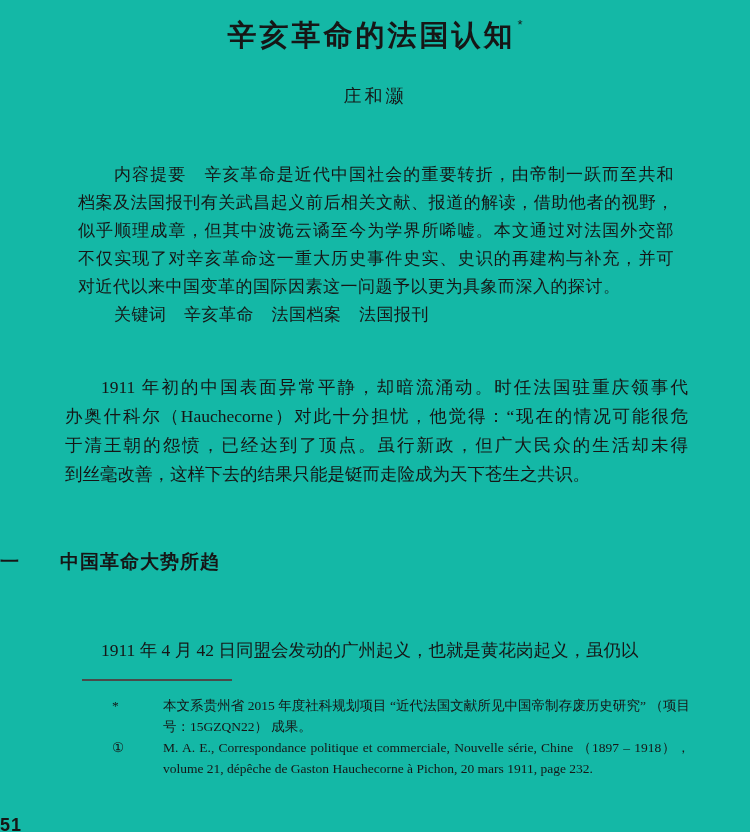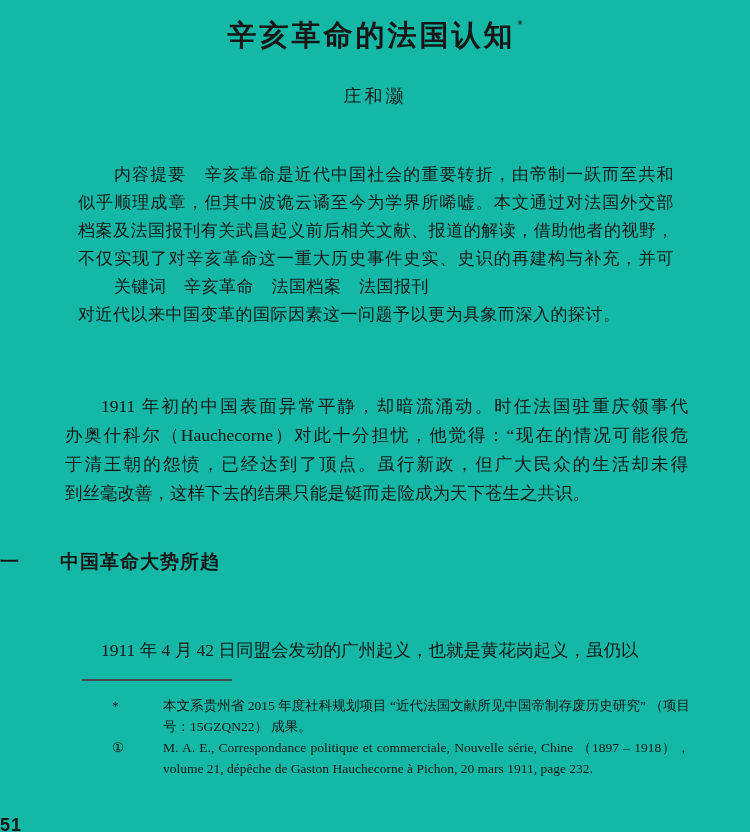--- a/index.html
+++ b/index.html
@@ -34,21 +34,21 @@
   .abstract {
     position: absolute; top: 161px; left: 78px; width: 596px;
     font-family: "Liberation Sans", "DejaVu Sans", sans-serif;
     font-size: 17px; line-height: 28px; letter-spacing: 0.5px;
   }
   .line { display: block; white-space: nowrap; }
   .fill { text-align: justify; text-align-last: justify; white-space: normal; }
   .indent2 { text-indent: 36px; }
 
   .para1 {
-    position: absolute; top: 392px; left: 65px; width: 623px;
+    position: absolute; top: 373px; left: 65px; width: 623px;
     font-size: 17.5px; line-height: 29px;
   }
 
   .section-heading {
     position: absolute; top: 549px; left: 0; right: 0;
     margin: 0; text-align: left;
     font-family: "Liberation Sans", "DejaVu Sans", sans-serif;
     font-size: 19px; font-weight: 700; letter-spacing: 1px;
   }
 
@@ -87,25 +87,25 @@
 <body>
 
 <div class="page">
 
   <h1 class="title"><span>辛亥革命的法国认知</span><sup class="title-note">*</sup></h1>
 
   <div class="author">庄和灏</div>
 
   <div class="abstract">
     <span class="line indent2 fill">内容提要　辛亥革命是近代中国社会的重要转折，由帝制一跃而至共和</span>
+    <span class="line fill">档案及法国报刊有关武昌起义前后相关文献、报道的解读，借助他者的视野，</span>
     <span class="line fill">似乎顺理成章，但其中波诡云谲至今为学界所唏嘘。本文通过对法国外交部</span>
-    <span class="line fill">档案及法国报刊有关武昌起义前后相关文献、报道的解读，借助他者的视野，</span>
     <span class="line fill">不仅实现了对辛亥革命这一重大历史事件史实、史识的再建构与补充，并可</span>
+    <span class="line">对近代以来中国变革的国际因素这一问题予以更为具象而深入的探讨。</span>
     <span class="line indent2">关键词　辛亥革命　法国档案　法国报刊</span>
-    <span class="line">对近代以来中国变革的国际因素这一问题予以更为具象而深入的探讨。</span>
   </div>
 
   <div class="para1">
     <span class="line indent2 fill">1911 年初的中国表面异常平静，却暗流涌动。时任法国驻重庆领事代</span>
     <span class="line fill">办奥什科尔（Hauchecorne）对此十分担忧，他觉得：“现在的情况可能很危</span>
     <span class="line fill">于清王朝的怨愤，已经达到了顶点。虽行新政，但广大民众的生活却未得</span>
     <span class="line">到丝毫改善，这样下去的结果只能是铤而走险成为天下苍生之共识。</span>
   </div>
 
   <h2 class="section-heading">一　　中国革命大势所趋</h2>

